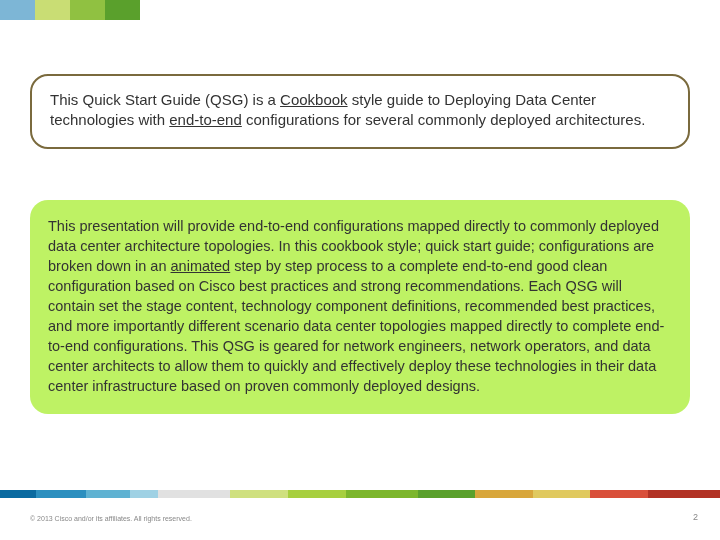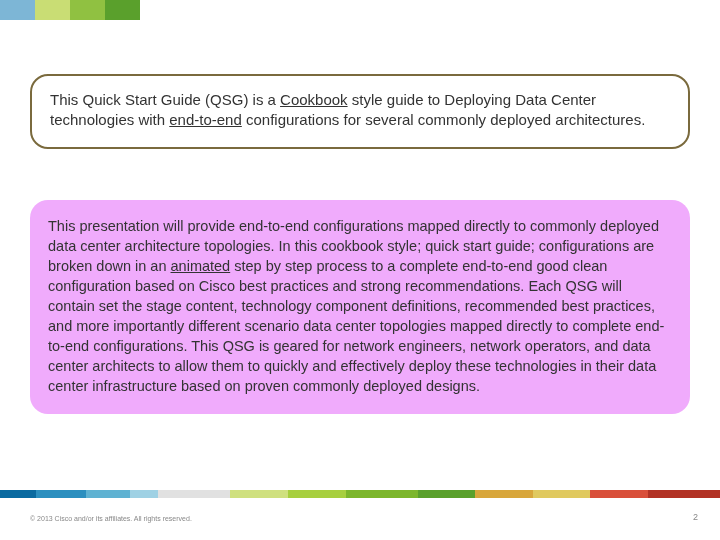--- a/index.html
+++ b/index.html
@@ -17,21 +17,21 @@
     border: 2px solid #7a6a3d;
     border-radius: 18px;
     padding: 14px 18px 16px 18px;
     background: #fff;
   }
   .box1 p { font-size: 15px; line-height: 1.35; color: #333; }
   .box2 {
     position: absolute;
     top: 200px; left: 30px; width: 660px;
     border-radius: 18px;
-    background: #f0abfc;
+    background: #bef264;
     padding: 16px 18px 18px 18px;
   }
   .box2 p { font-size: 14.5px; line-height: 1.38; color: #333; }
   .ul { text-decoration: underline; }
   .footer-stripe {
     position: absolute;
     left: 0; bottom: 42px; width: 720px; height: 8px;
     background: linear-gradient(to right,
       #0a6aa0 0%, #0a6aa0 5%,
       #2c8fbf 5%, #2c8fbf 12%,

